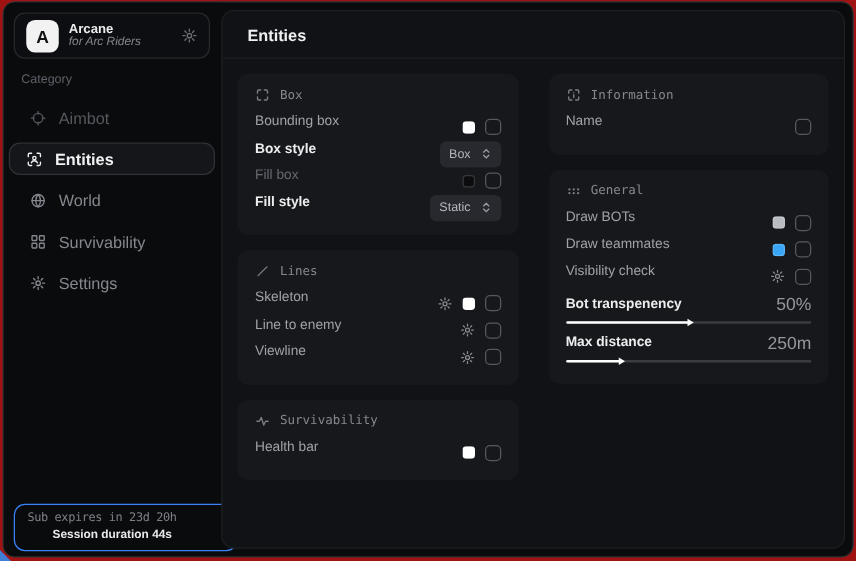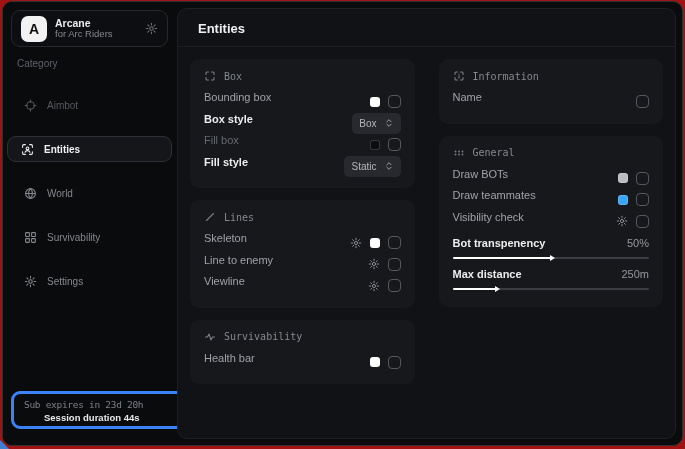--- a/index.html
+++ b/index.html
@@ -11,35 +11,35 @@
 
   
   .sidebar { position:absolute; left:0; top:0; bottom:0; width:173px; background:#0a0b0d; }
   .brand-card { position:absolute; left:8px; top:8px; width:157px; height:37px;
     border:1px solid #26282c; border-radius:9px; background:#0d0e11;
     display:flex; align-items:center; padding:0 9px; gap:8px; }
   .logo { width:26px; height:26px; border-radius:7px; background:#f2f2f2; color:#111;
     font-weight:bold; font-size:14px; display:flex; align-items:center; justify-content:center; }
   .brand-text { flex:1; line-height:1.15; }
   .brand-name { color:#ececee; font-size:10.5px; font-weight:bold; }
-  .brand-sub { color:#85888e; font-size:9.5px; }
+  .brand-sub { color:#85888e; font-size:9.5px;font-style:italic; }
   .icon { display:inline-flex; align-items:center; justify-content:center; }
   .dim { color:#6b6e74; }
 
   .category { position:absolute; left:14px; top:56px; color:#5e6268; font-size:10px; }
   .nav { position:absolute; left:0; top:72px; right:0; }
   .nav-item { display:flex; align-items:center; gap:10px; height:26px; padding-left:16px;
-    color:#84878d; font-size:10px; margin:18px 4px; cursor:pointer; }
+    color:#84878d; font-size:13px; margin:7px 4px; cursor:pointer; }
   .nav-item.dimmer { color:#55585e; }
   .nav-item.active { background:#15161a; border:1px solid #2f3136; border-radius:9px;
     color:#f0f1f2; font-weight:bold; padding-left:12px; }
   .nav-item .icon { width:14px; }
 
-  .sub-card { position:absolute; left:8px; bottom:16px; width:179px; height:38px;
-    border:3px solid #3b82f6; border-radius:9px; padding:5px 10px; }
+  .sub-card { position:absolute; left:8px; bottom:4px; width:179px; height:38px;
+    border:1px solid #3b82f6; border-radius:9px; padding:5px 10px; }
   .mono { font-family:"DejaVu Sans Mono","Liberation Mono",monospace; }
   .sub-line { color:#7c8087; font-size:9.5px; letter-spacing:-0.3px; }
   .sess-line { color:#e9eaec; font-size:9.5px; font-weight:bold; margin-top:2px;margin-left:20px; }
 
   
   .content { position:absolute; left:174px; top:6px; right:6px; bottom:6px;
     background:#111216; border:1px solid #1e2024; border-radius:10px; overflow:hidden; }
   .page-title { color:#eef0f1; font-size:13px; font-weight:bold; padding:12px 20px 10px; }
   .title-divider { height:1px; background:#1d1f23; }
   .columns { display:flex; gap:24px; padding:12px; }
@@ -60,21 +60,21 @@
     background:transparent; cursor:pointer; }
   .gear-btn { color:#8a8d93; cursor:pointer; }
 
   .dropdown { display:inline-flex; align-items:center; gap:7px; background:#27292e;
     border:none; border-radius:5px; color:#b4b7bc; font-size:10px; padding:3px 7px;
     font-family:inherit; cursor:pointer; }
   .dropdown .icon { color:#9ea1a6; }
 
   .slider-block { margin-top:2px; margin-bottom:6px; }
   .slider-head { display:flex; align-items:center; justify-content:space-between; height:18px; }
-  .slider-value { font-size:11px; color:#94979c; }
+  .slider-value { font-size:14px; color:#94979c; }
   .slider-track { position:relative; height:2px; background:#3b3d42; border-radius:2px;
     margin-top:5px; cursor:pointer; }
   .slider-fill { position:relative; height:2px; background:#ffffff; border-radius:2px; }
   .slider-fill::after { content:""; position:absolute; right:-4px; top:-2.5px;
     border-left:5px solid #ffffff; border-top:3.5px solid transparent; border-bottom:3.5px solid transparent; }
 
   .corner-cursor { position:absolute; left:0; bottom:0; width:0; height:0;
     border-left:9px solid #3f7fd6; border-top:9px solid transparent; }
   svg { display:block; }
 </style>

